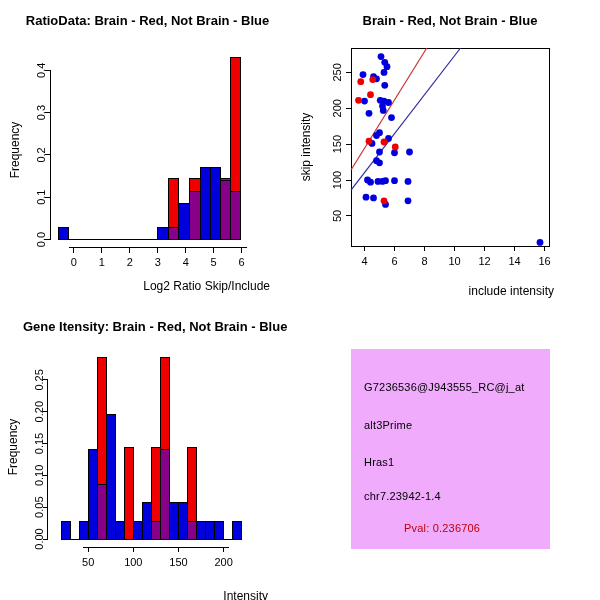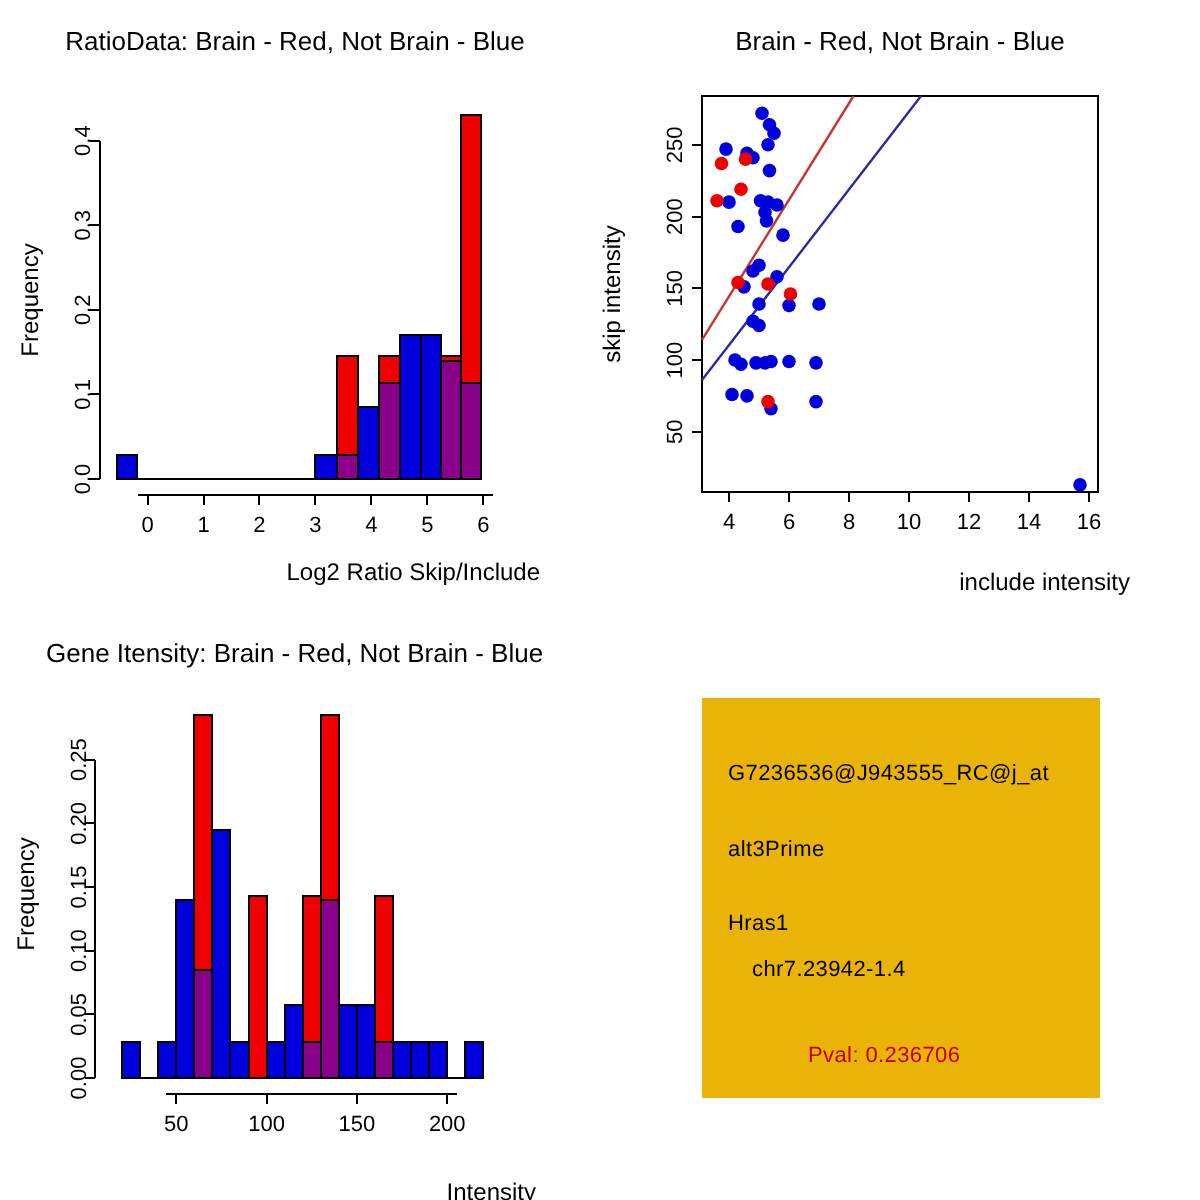--- a/index.html
+++ b/index.html
@@ -1,34 +1,34 @@
 <!DOCTYPE html>
 <html><head>
 <meta charset="utf-8">
 <style>
   html,body{margin:0;padding:0;background:#fff;}
   .root{position:relative;width:600px;height:600px;background:#fff;overflow:hidden;
         font-family:"Liberation Sans",sans-serif;}
   .plots-canvas{position:absolute;left:0;top:0;}
-  .panel-title{position:absolute;font-size:13px;font-weight:normal;color:#000;text-align:center;white-space:nowrap;}
+  .panel-title{position:absolute;font-size:13px;font-weight:bold;color:#000;text-align:center;white-space:nowrap;}
   .axis-xlabel{position:absolute;font-size:12px;color:#000;text-align:right;white-space:nowrap;}
   .axis-ylabel{position:absolute;font-size:12px;color:#000;text-align:center;white-space:nowrap;
                width:140px;height:14px;transform:rotate(-90deg);transform-origin:center center;}
   .info-panel{position:absolute;left:351px;top:349px;width:199px;height:200px;}
   .info-line{position:absolute;left:13px;font-size:11px;color:#000;white-space:nowrap;letter-spacing:0.2px;}
   .t-ratio{left:25px;top:13px;width:245px;}
   .t-scatter{left:351px;top:13px;width:198px;}
   .t-gene{left:23px;top:319px;width:245px;}
   .xl-ratio{left:25px;top:279px;width:245px;}
-  .xl-scatter{left:367px;top:284px;width:198px;}
+  .xl-scatter{left:356px;top:284px;width:198px;}
   .xl-gene{left:23px;top:589px;width:245px;}
   .yl-ratio{left:-55px;top:143px;}
   .yl-scatter{left:236px;top:140px;}
   .yl-gene{left:-57px;top:440px;}
-  .il-1{top:32px;} .il-2{top:70px;text-align:right;} .il-3{top:107px;} .il-4{top:130px;margin-left:12px;} .il-5{top:173px;}
+  .il-1{top:32px;} .il-2{top:70px;text-align:right;} .il-3{top:107px;} .il-4{top:141px;} .il-5{top:173px;}
 </style>
 </head>
 <body>
 
 <div class="root">
 
   <svg class="plots-canvas" width="600" height="600" viewBox="0 0 600 600">
       <g>
         <line x1="68.78048780487805" x2="246.64275466284076" y1="247.5" y2="247.5" shape-rendering="crispEdges" stroke="#000000" stroke-width="1"></line>
         <line x1="50" x2="50" y1="239.5" y2="70.30357142857142" shape-rendering="crispEdges" stroke="#000000" stroke-width="1"></line>
@@ -207,21 +207,21 @@
   <div class="panel-title t-scatter">Brain - Red, Not Brain - Blue</div>
 
   <div class="axis-xlabel xl-ratio">Log2 Ratio Skip/Include</div>
   <div class="axis-xlabel xl-scatter">include intensity</div>
   <div class="axis-xlabel xl-gene">Intensity</div>
 
   <div class="axis-ylabel yl-ratio">Frequency</div>
   <div class="axis-ylabel yl-scatter">skip intensity</div>
   <div class="axis-ylabel yl-gene">Frequency</div>
 
-  <div class="info-panel" style="background: #eab308;">
+  <div class="info-panel" style="background: #f0abfc;">
     <div class="info-line il-1">G7236536@J943555_RC@j_at</div>
     <div class="info-line il-2">alt3Prime</div>
     <div class="info-line il-3">Hras1</div>
     <div class="info-line il-4">chr7.23942-1.4</div>
     <div class="info-line il-5" style="color: rgb(192, 0, 0); padding-left: 40px;">Pval: 0.236706</div>
   </div>
 
 </div>
 
 </body></html>

